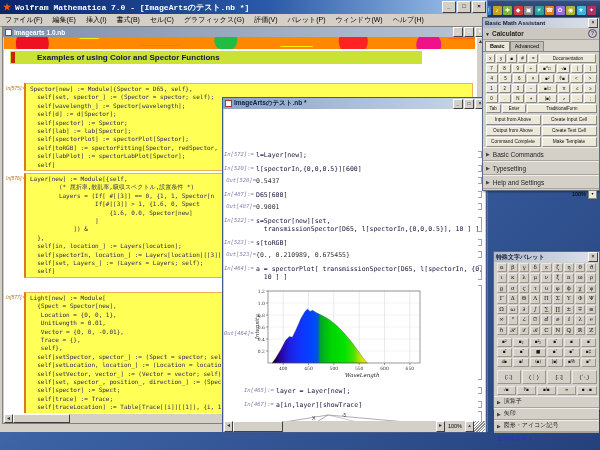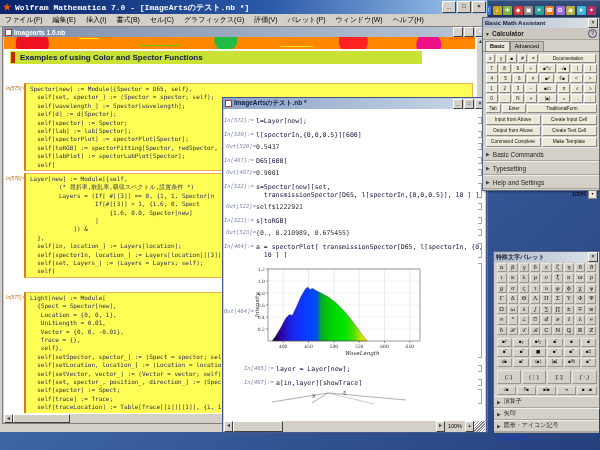--- a/index.html
+++ b/index.html
@@ -132,21 +132,21 @@
       <span class="nb-ico"></span>
       <span>Imagearts 1.0.nb</span>
       <span style="margin-left:auto;display:flex;">
         <span class="mini-btn">_</span>
         <span class="mini-btn">□</span>
         <span class="mini-btn">×</span>
       </span>
     </div>
     <div class="abs nb1-content">
       <div class="abs banner"></div>
-      <div class="abs heading" style="top:14px;">
+      <div class="abs heading" style="top:14px;gap:17px;">
         <span class="h-bar"></span>
         <span class="h-txt">Examples of using Color and Spector Functions</span>
       </div>
       <span class="abs in-label" style="top:48px;">In[575]:=</span>
       <div class="abs ycell" style="top:46px;height:88px;">
         <pre>Spector[new] := Module[{Spector = D65, self},
   self[set, spector_] := (Spector = spector; self);
   self[wavelength_] := Spector[wavelength];
   self[d] := d[Spector];
   self[spector] := Spector;
@@ -205,21 +205,21 @@
   <div class="abs nb2-title">
     <span class="nb-ico"></span>
     <span>ImageArtsのテスト.nb *</span>
     <span style="margin-left:auto;display:flex;">
       <span class="mini-btn">_</span>
       <span class="mini-btn">□</span>
       <span class="mini-btn">×</span>
     </span>
   </div>
   <div class="abs nb2-content">
-    <div id="rows-a" style="padding-top:2px;">
+    <div id="rows-a" style="padding-top:2px;margin-top:34px;">
         <div class="nb-row in">
           <span class="lbl">In[572]:=</span>
           <pre>l=Layer[new];</pre>
           <span class="bracket"></span>
         </div>
         <div class="nb-row in">
           <span class="lbl">In[520]:=</span>
           <pre>l[spectorIn,{0,0,0.5}][600]</pre>
           <span class="bracket"></span>
         </div>
@@ -235,25 +235,20 @@
         </div>
         <div class="nb-row out">
           <span class="lbl">Out[487]=</span>
           <pre>0.9001</pre>
           <span class="bracket"></span>
         </div>
         <div class="nb-row in">
           <span class="lbl">In[522]:=</span>
           <pre>s=Spector[new][set,
   transmissionSpector[D65, l[spectorIn,{0,0,0.5}], 10 ] ]</pre>
-          <span class="bracket"></span>
-        </div>
-        <div class="nb-row out">
-          <span class="lbl">Out[522]=</span>
-          <pre>self$1222921</pre>
           <span class="bracket"></span>
         </div>
         <div class="nb-row in">
           <span class="lbl">In[523]:=</span>
           <pre>s[toRGB]</pre>
           <span class="bracket"></span>
         </div>
         <div class="nb-row out">
           <span class="lbl">Out[523]=</span>
           <pre>{0., 0.210989, 0.675455}</pre>

